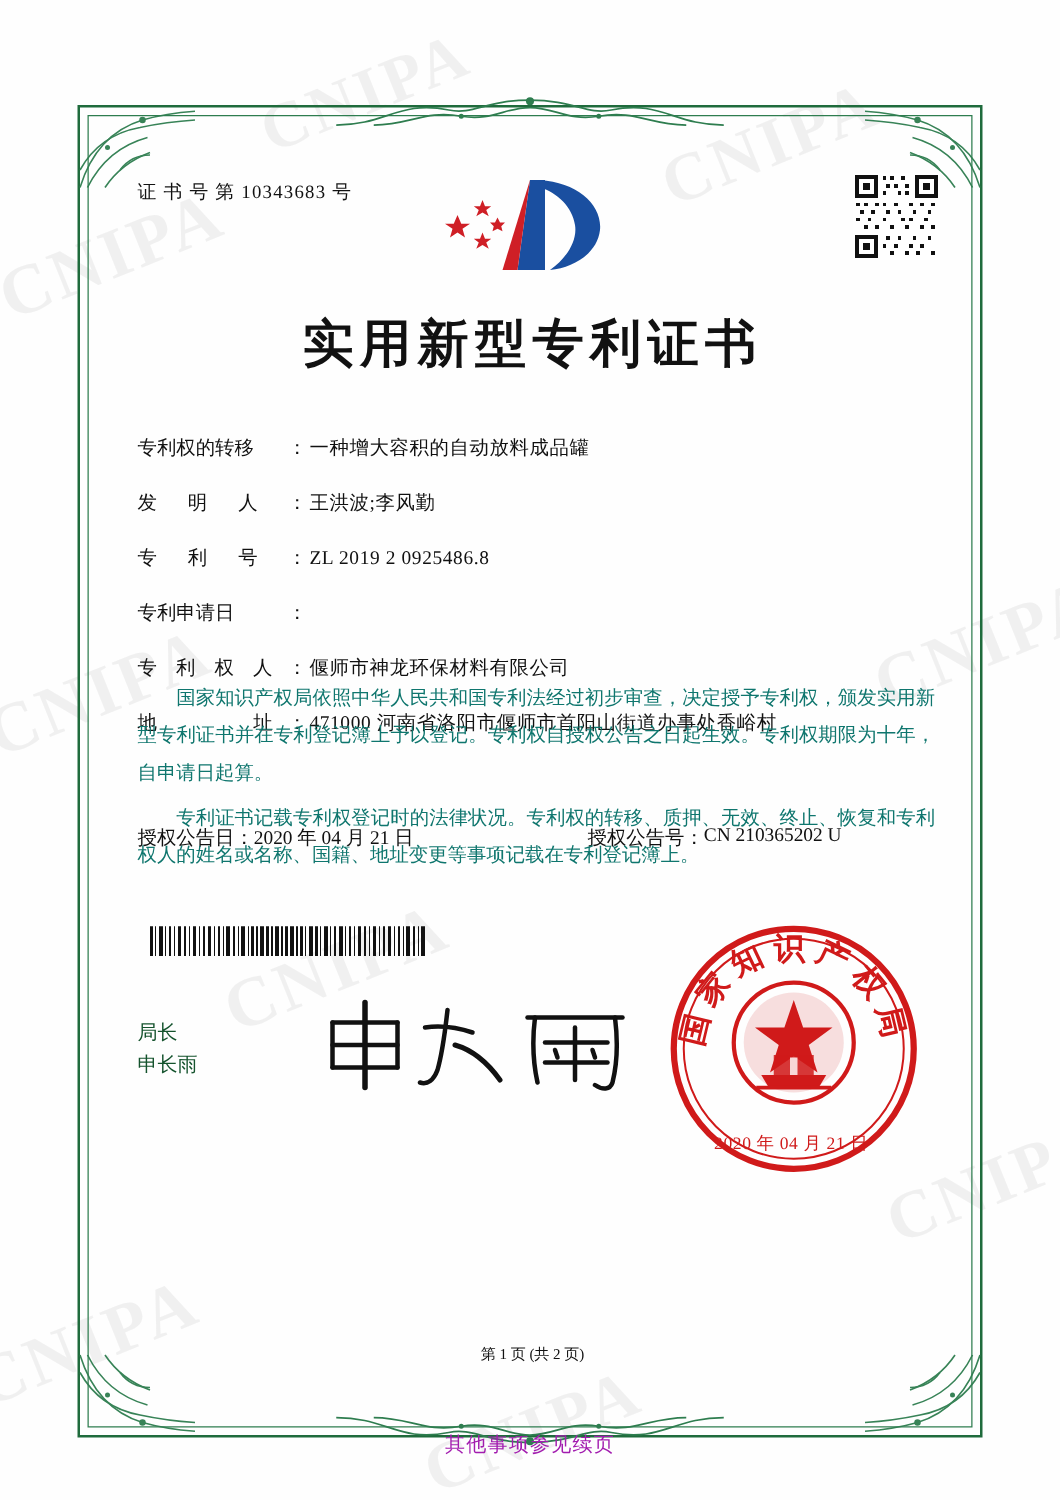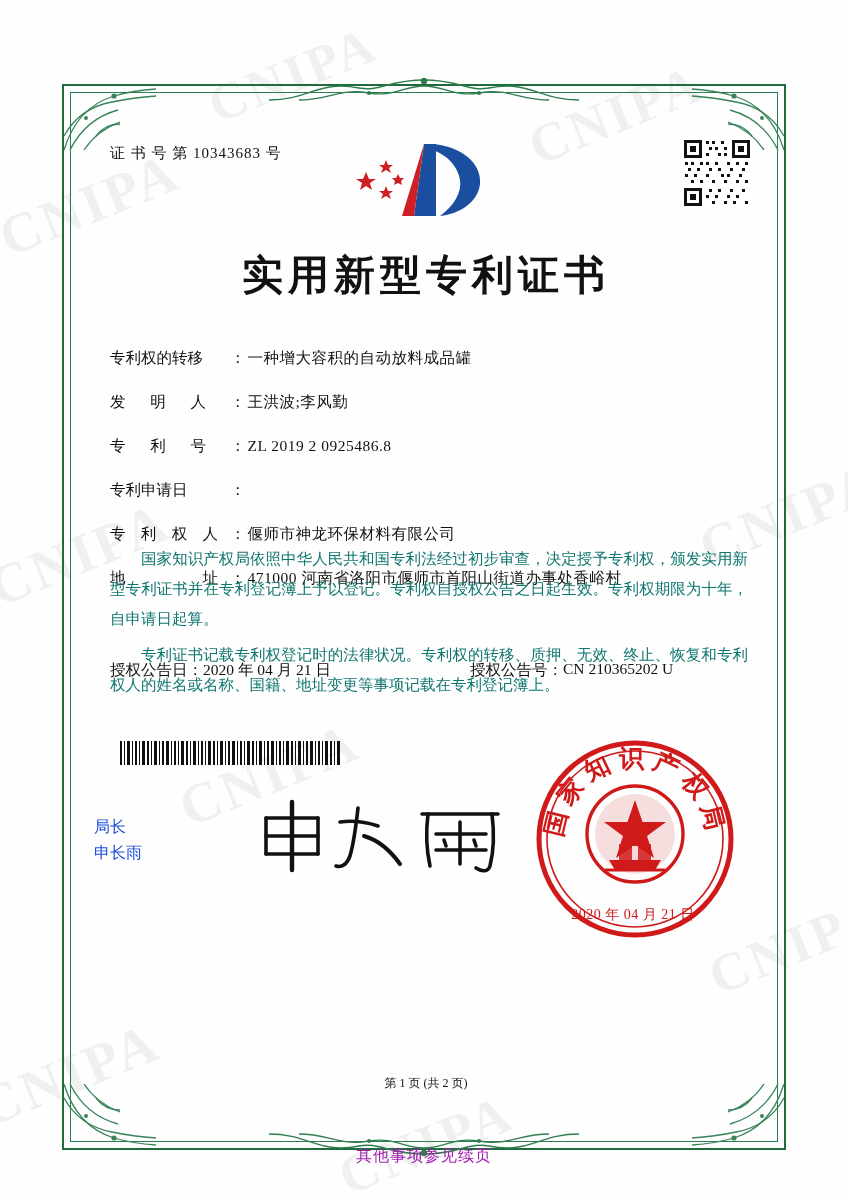--- a/index.html
+++ b/index.html
@@ -208,25 +208,25 @@
     left: 56px;
     top: 655px;
     width: 220px;
     height: 24px;
   }
   .barcode svg { display:block; width:100%; height:100%; }
 
   
   .director {
     position: absolute;
-    left: 30px;
+    left: 46px;
     top: 728px;
     font-size: 16px;
     line-height: 26px;
-    color: #1d4ed8;
+    color: #14532d;
   }
   .signature {
     position: absolute;
     left: 190px;
     top: 710px;
     width: 260px;
     height: 80px;
     color: #111;
   }
   .signature svg { display:block; width:100%; height:100%; }

